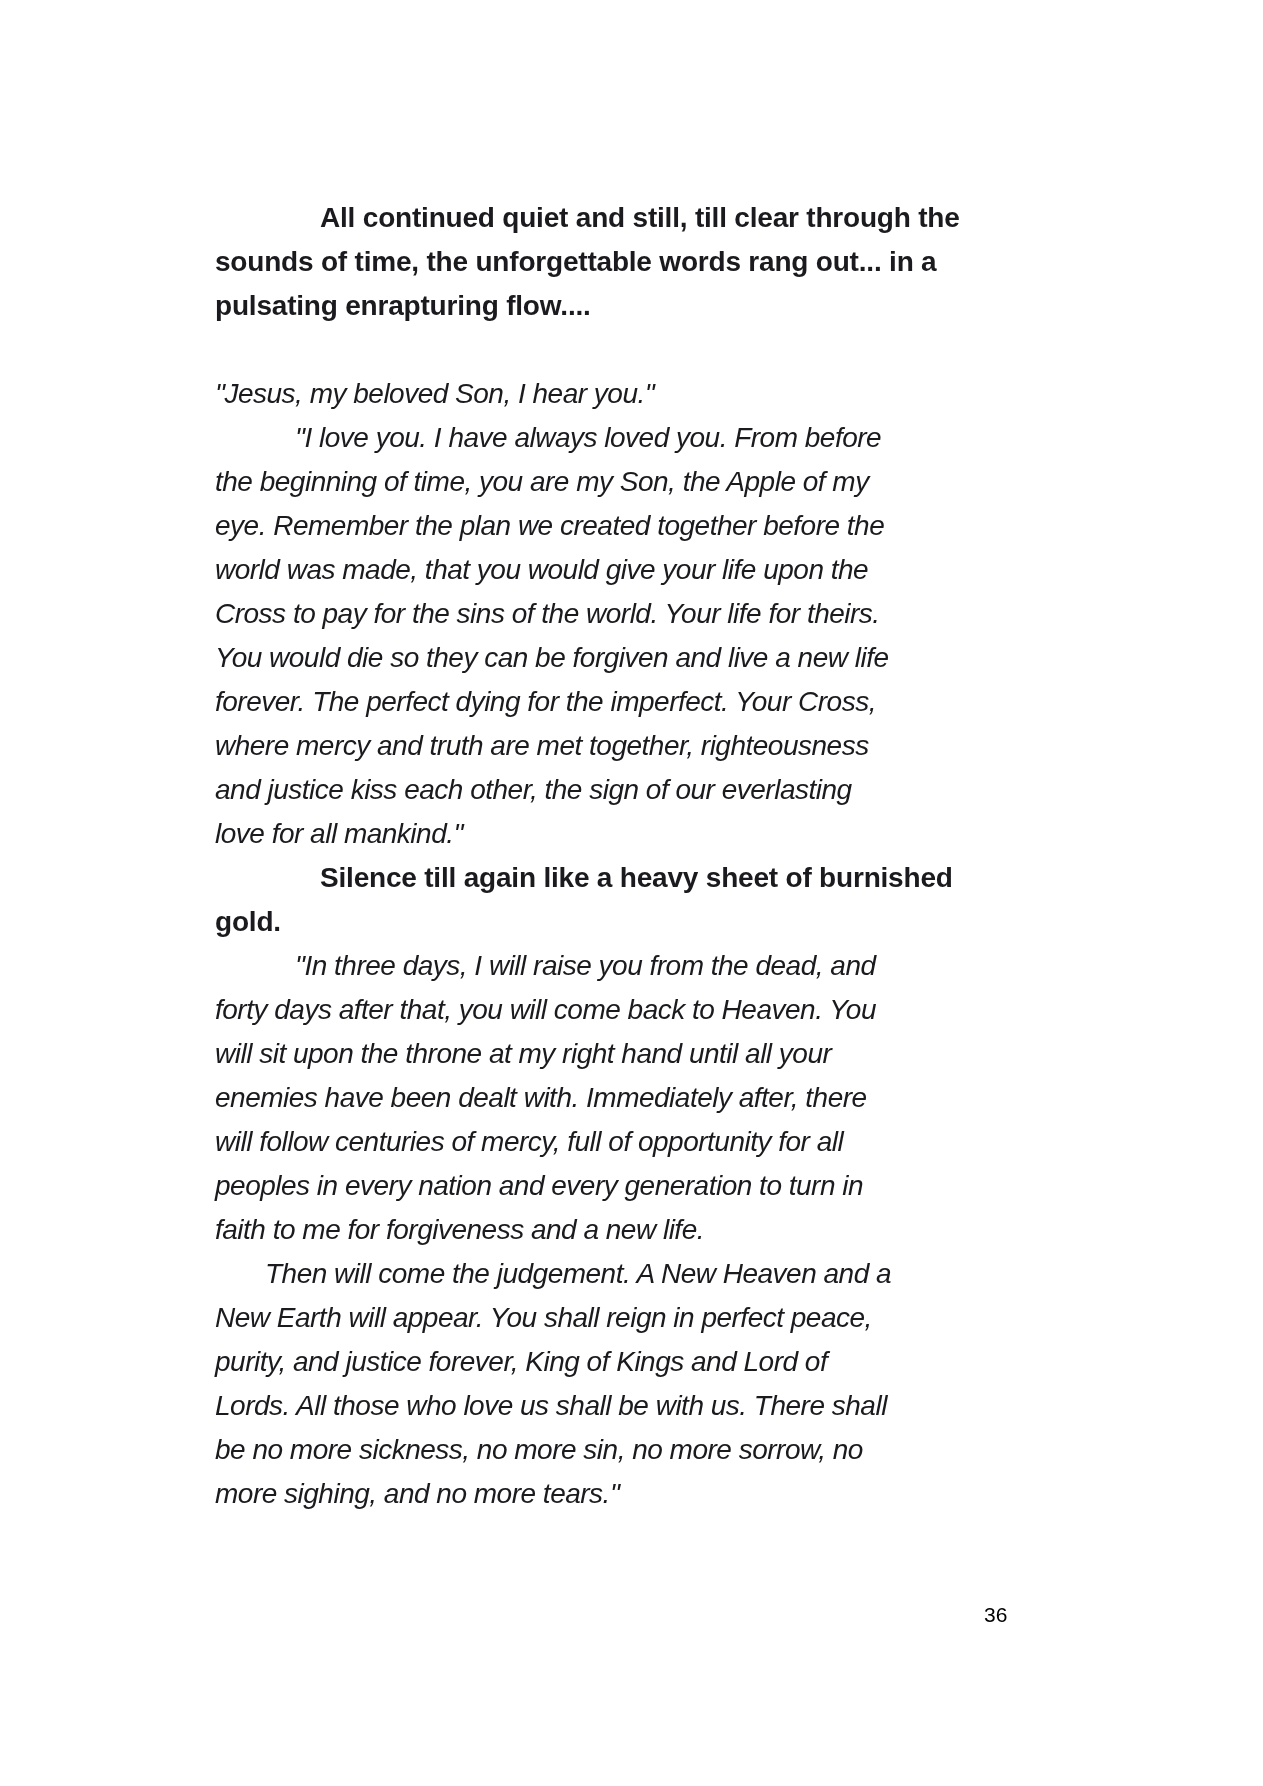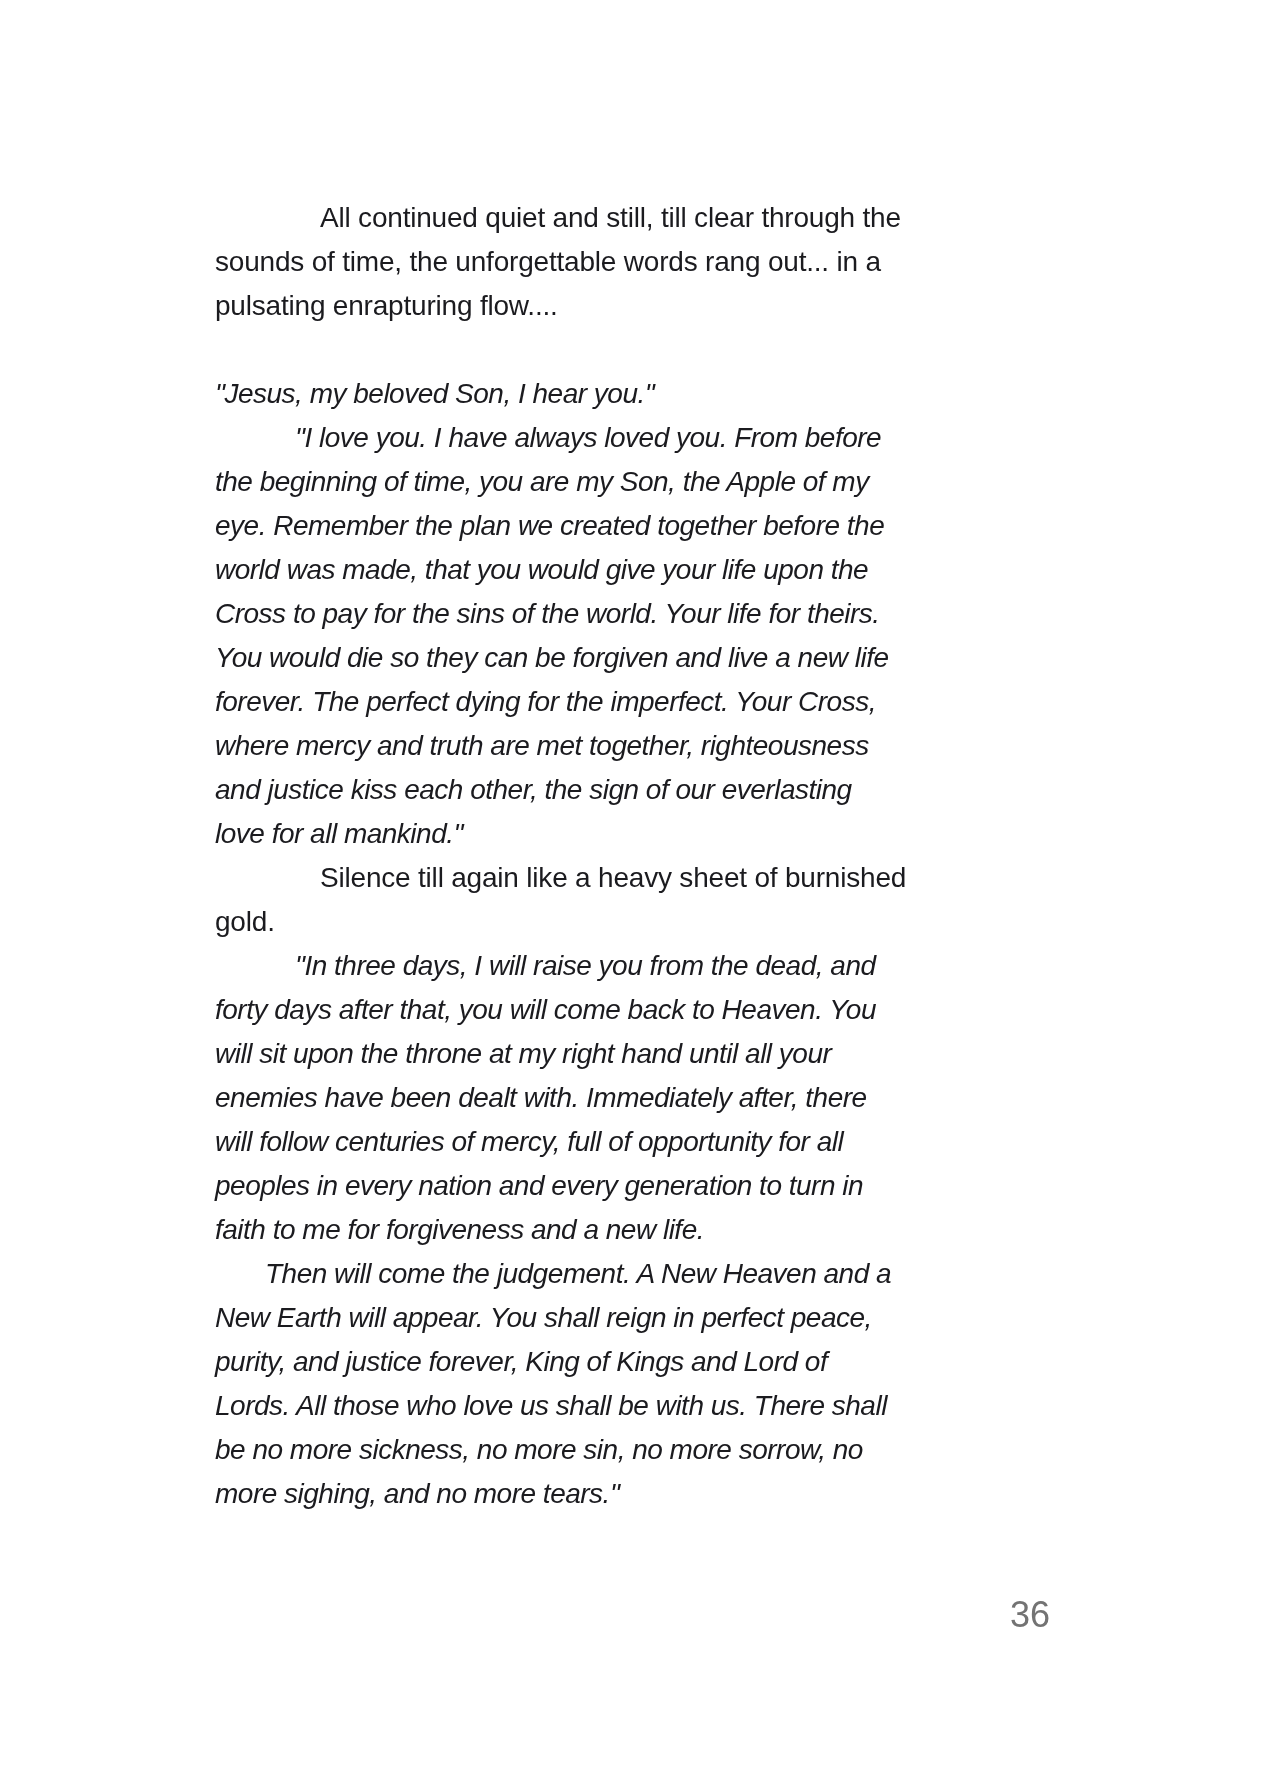--- a/index.html
+++ b/index.html
@@ -26,34 +26,34 @@
     margin: 0;
     font-size: 28px;
     line-height: 44px;
     white-space: pre;           
     letter-spacing: -0.2px;
   }
   .para.italic {
     font-style: italic;
     letter-spacing: -0.5px;
   }
-  .indent-std   { text-indent: 105px; }
+  .indent-std   { text-indent: 105px; font-weight: bold; }
   .indent-quote { text-indent: 80px; }
   .indent-small { text-indent: 50px; }
   .indent-none  { text-indent: 0; }
   .gap-before   { margin-top: 44px; }
   .page-number {
     position: absolute;
-    left: 1010px;
+    left: 984px;
     top: 1597px;
-    font-size: 36px;
+    font-size: 21px;
     line-height: 36px;
     letter-spacing: 0;
     font-style: normal;
-    color: #737373;
+    color: #000000;
   }
 </style>
 </head>
 <body>
 
 <div class="page">
 
   <div class="text-block">
 
     <p class="para regular indent-std">All continued quiet and still, till clear through the

